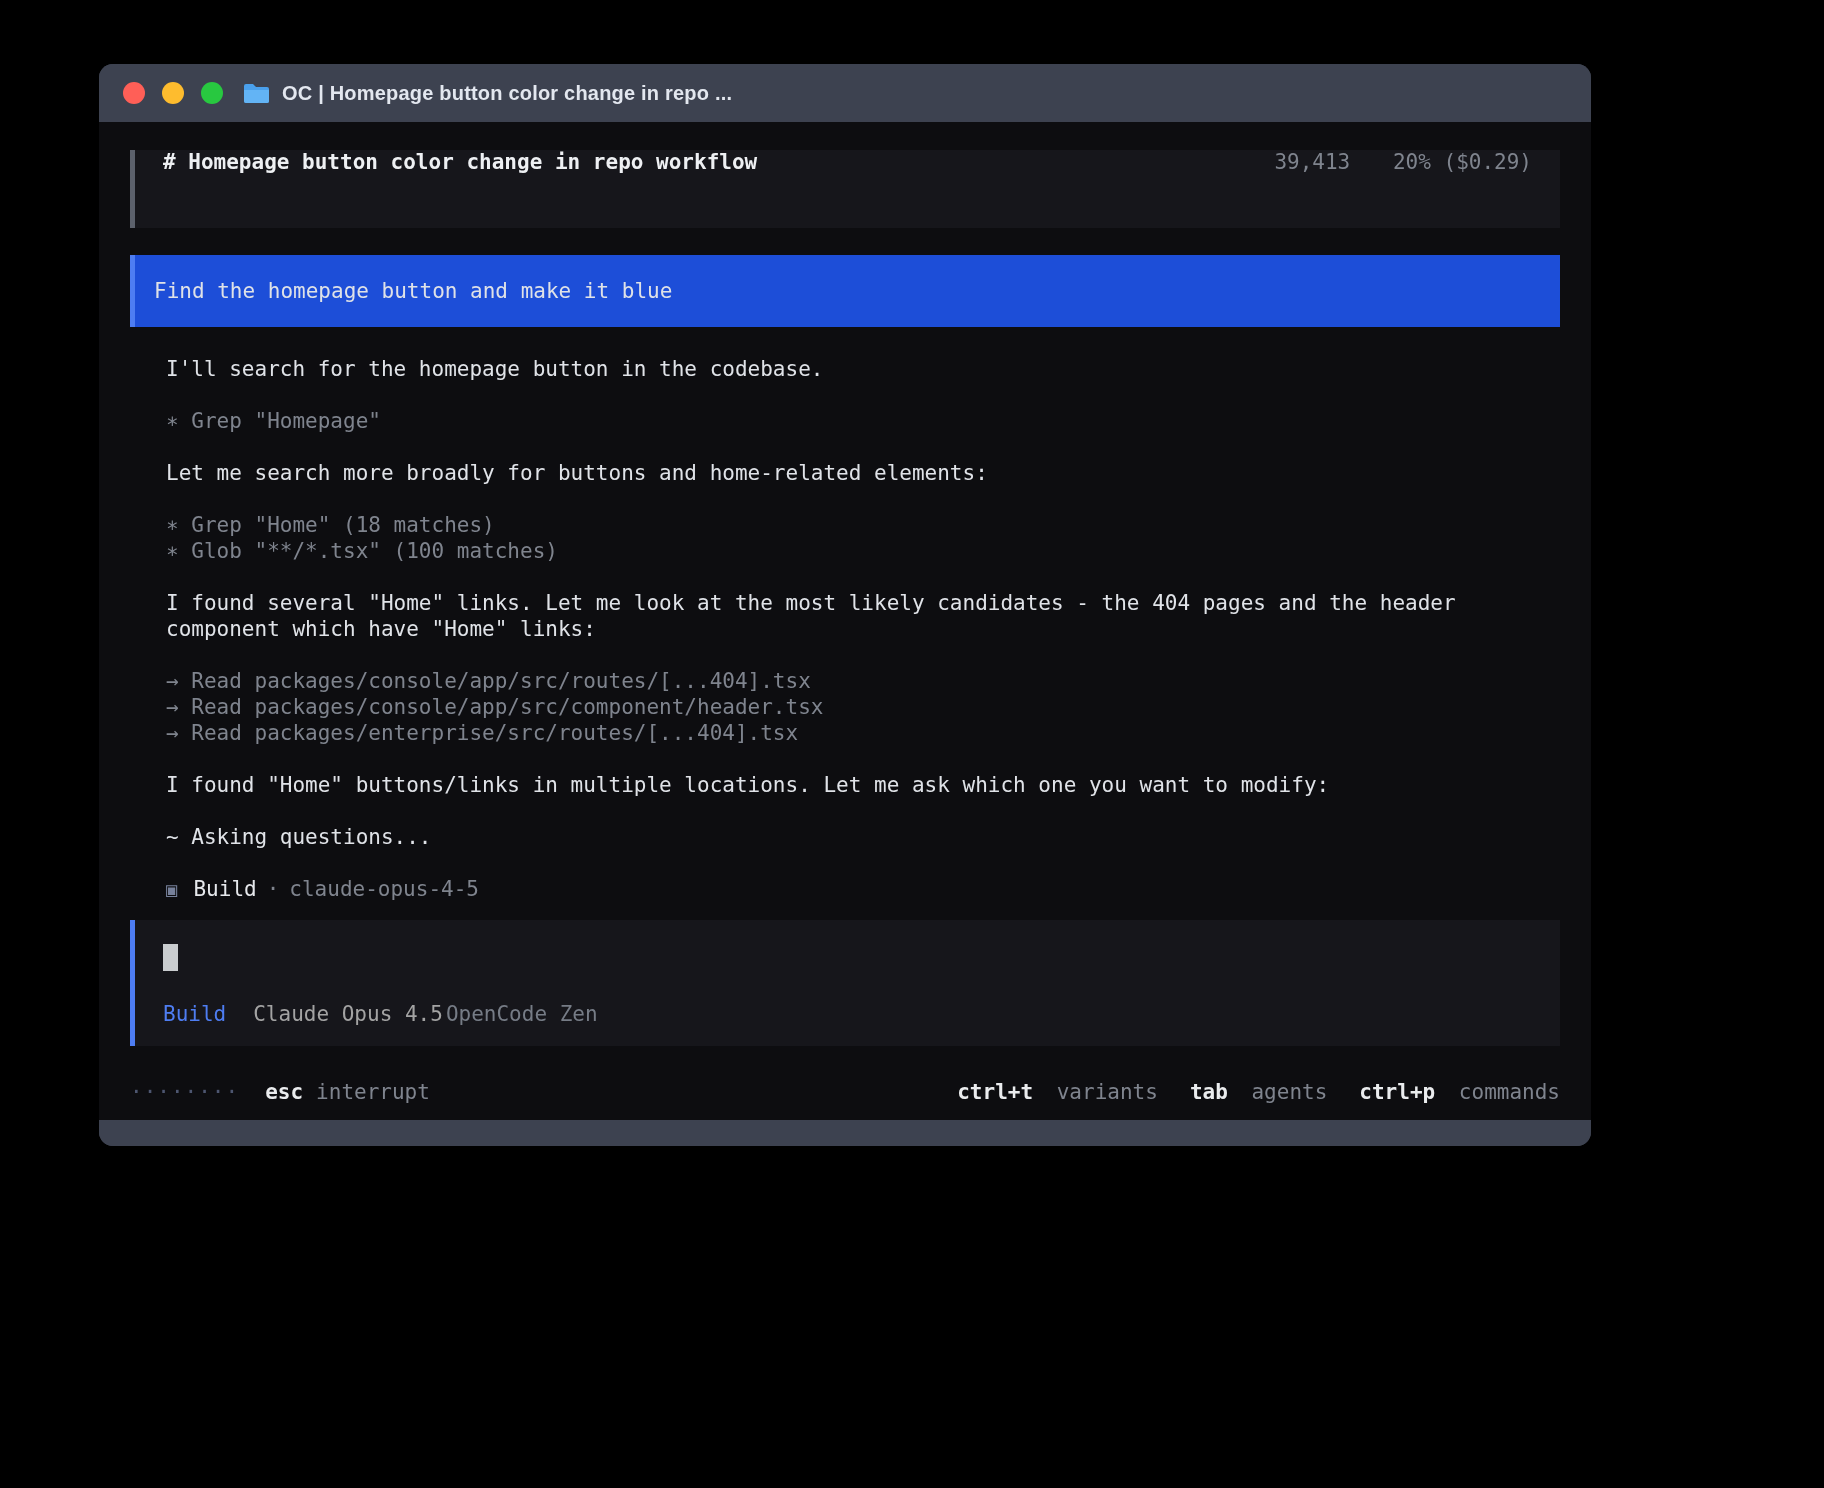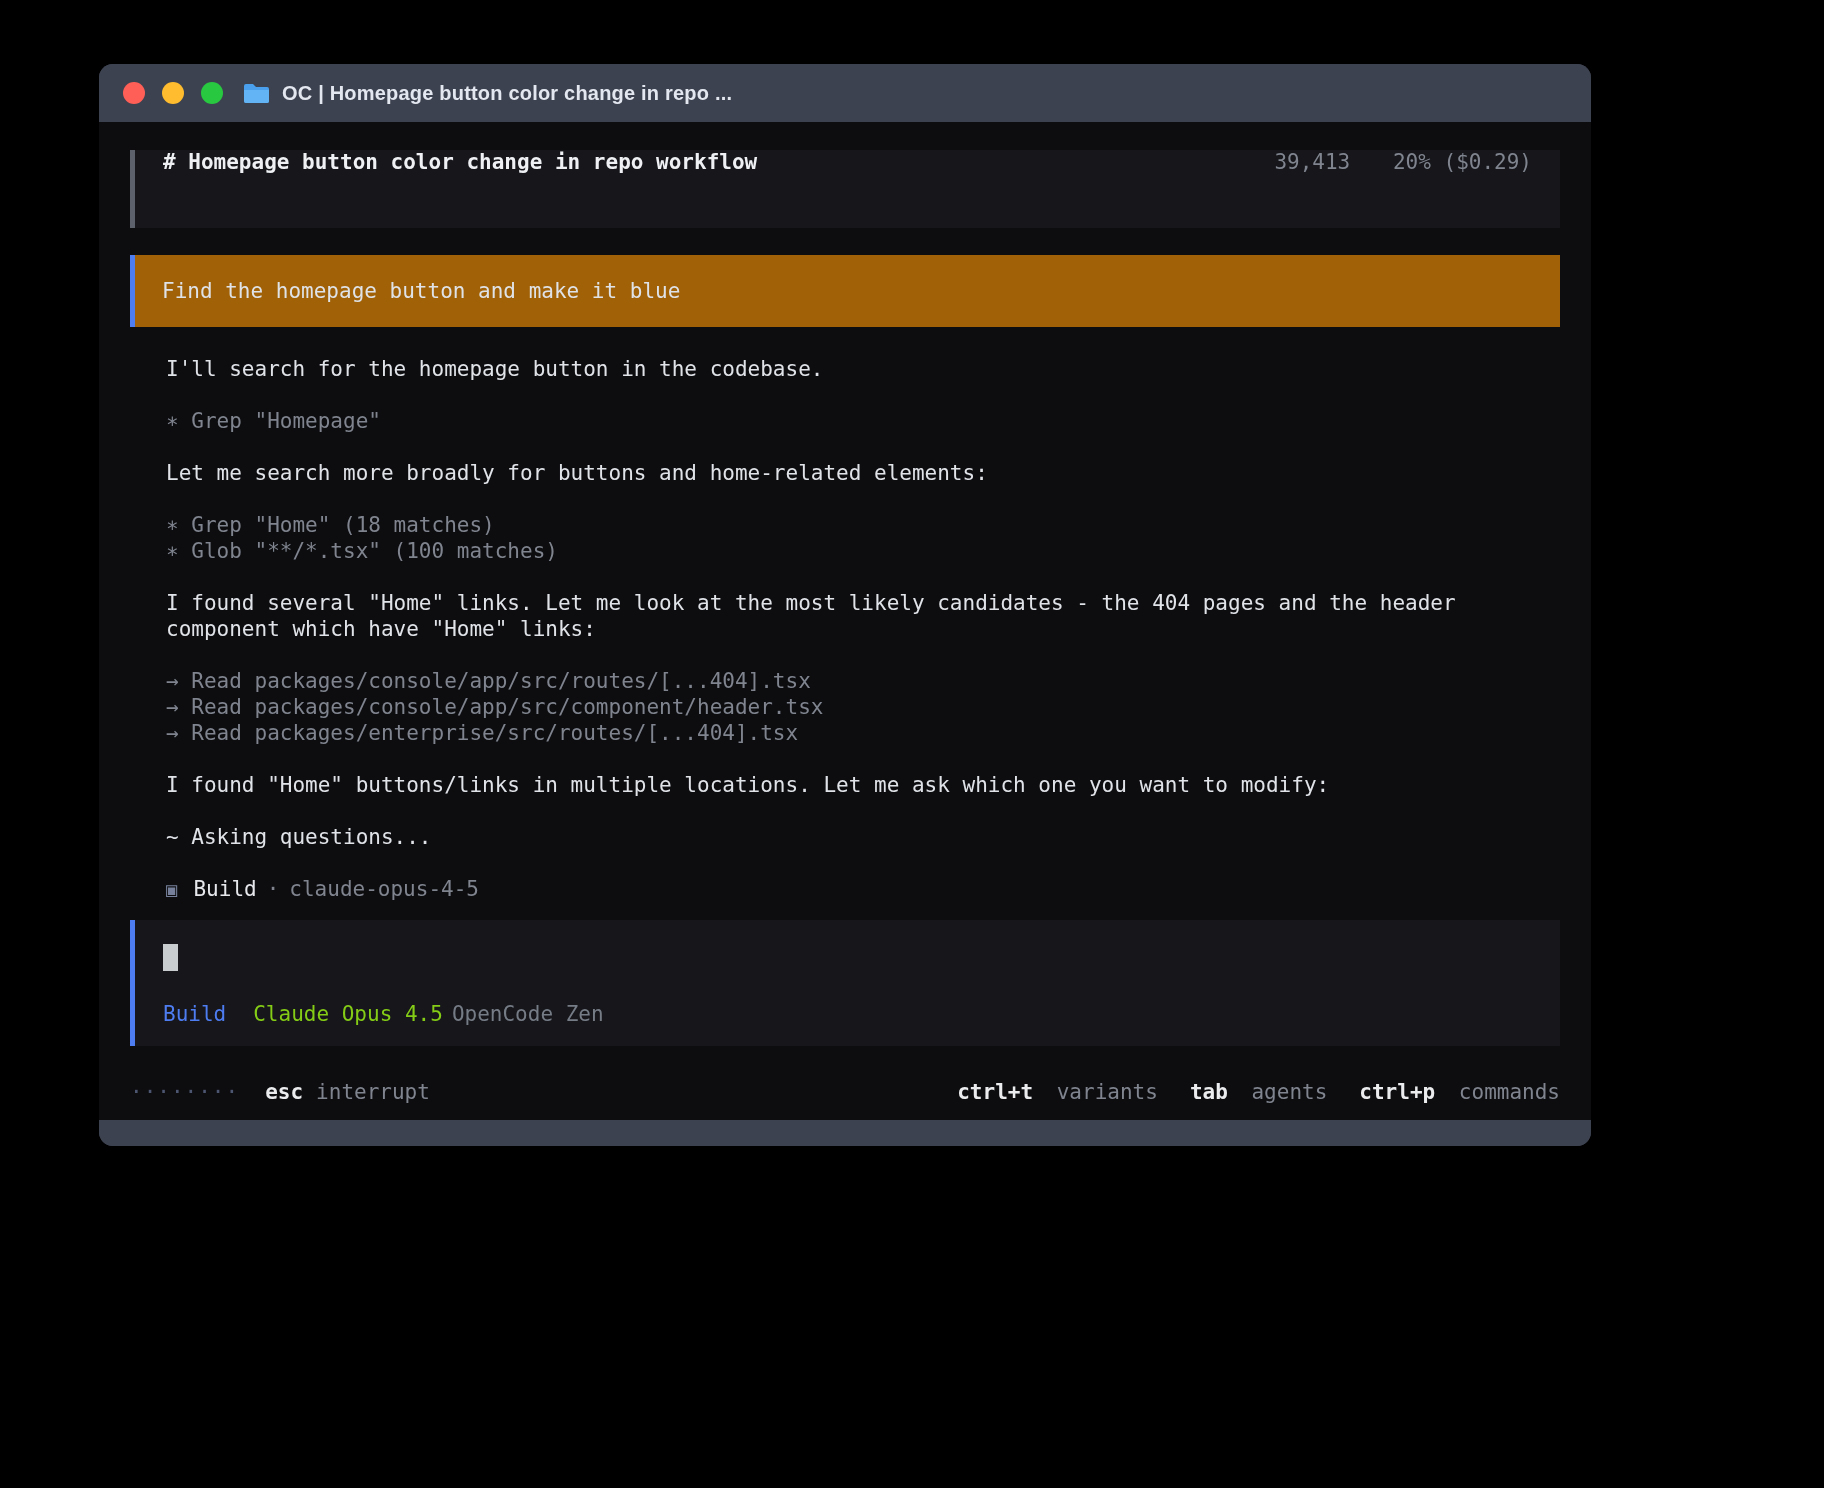--- a/index.html
+++ b/index.html
@@ -37,22 +37,22 @@
   .session-header {
     flex: 0 0 78px; background: #16161b; border-left: 5px solid #5c616c;
     display: flex; align-items: flex-start; justify-content: space-between;
     padding: 0 28px; margin-bottom: 27px;
   }
   .sh-title { font-weight: bold; color: #eef0f3; }
   .sh-right { color: #7f848e; }
   .sh-right .usage { margin-left: 30px; }
 
   .user-block {
-    flex: 0 0 72px; background: #a16207; border-left: 5px solid #4e7df2;
-    display: flex; align-items: center; padding: 0 27px; margin-bottom: 29px;
+    flex: 0 0 72px; background: #1d4ed8; border-left: 5px solid #4e7df2;
+    display: flex; align-items: center; padding: 0 19px; margin-bottom: 29px;
     color: #dfe2e7;
   }
 
   .transcript { padding-left: 36px; line-height: 26px; }
   .transcript .para { margin-bottom: 26px; }
   .transcript .para:last-child { margin-bottom: 0; }
   .muted { color: #7f848e; }
   .agent-line { display: flex; align-items: center; }
   .agent-icon { color: #76809a; margin-right: 16px; font-size: 19px; }
   .agent-name { color: #e6e8ec; margin-right: 10px; }
@@ -60,21 +60,21 @@
 
   .input-block {
     flex: 0 0 126px; margin-top: 18px; background: #16161b;
     border-left: 5px solid #4e7df2; padding: 24px 28px 20px 28px;
     display: flex; flex-direction: column; justify-content: space-between;
     cursor: text;
   }
   .cursor { width: 15px; height: 27px; background: #c9cccf; display: inline-block; }
   .input-meta { display: flex; align-items: baseline; }
   .input-mode { color: #4e7df2; margin-right: 27px; }
-  .input-model { color: #84cc16; margin-right: 9px; }
+  .input-model { color: #a3a3a3; margin-right: 3px; }
   .input-provider { color: #767c86; }
 
   .statusbar {
     margin-top: auto; margin-bottom: 10px; flex: 0 0 36px;
     display: flex; align-items: center; justify-content: space-between;
   }
   .sb-left { display: flex; align-items: center; }
   .dots { color: #4d5670; letter-spacing: 1px; }
   .key { color: #eaecee; font-weight: bold; }
   .sb-left .key { margin-left: 26px; }

